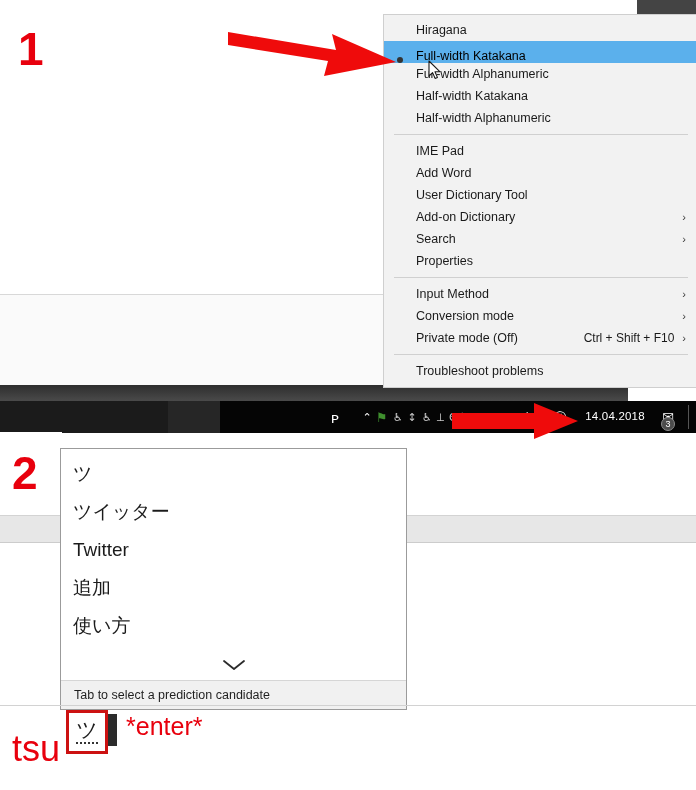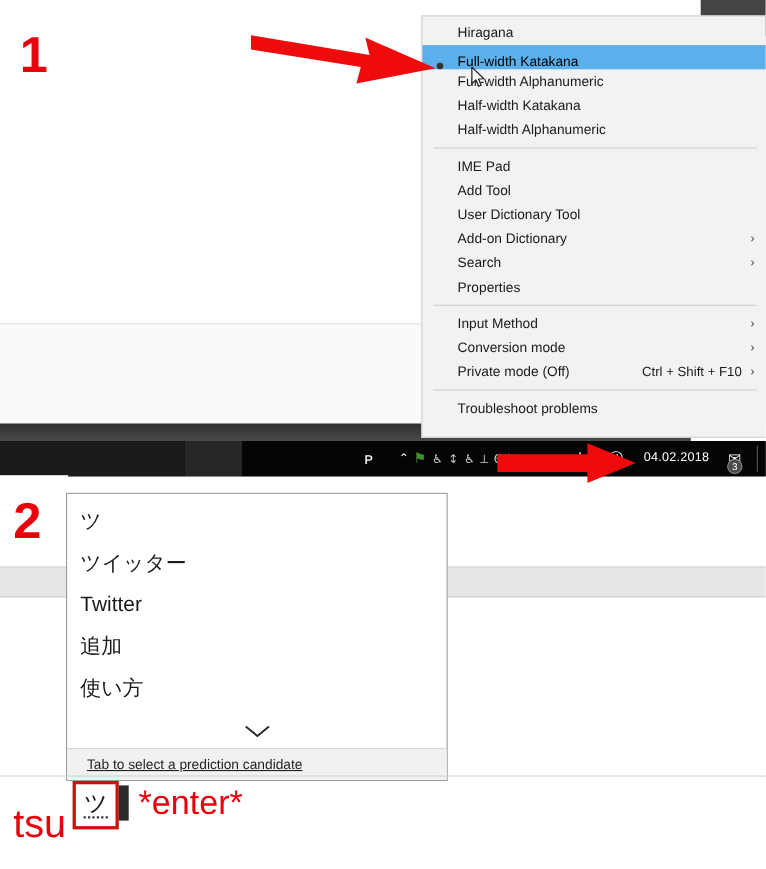--- a/index.html
+++ b/index.html
@@ -128,21 +128,21 @@
   .misc-green { color: #3f8f2e; font-size: 13px; }
 
   
   #ime-menu {
     left: 383px; top: 14px;
     width: 313px;
     background: #f2f2f2;
     border: 1px solid #cfcfcf;
     border-right: none;
     box-sizing: border-box;
-    padding: 4px 0 15px 0;
+    padding: 4px 0 5px 0;
     font-size: 12.5px;
     color: #1a1a1a;
   }
   .menu-item {
     height: 22px;
     display: flex;
     align-items: center;
     padding: 0 10px 0 0;
     position: relative;
     white-space: nowrap;
@@ -246,24 +246,23 @@
     justify-content: center;
     color: #333333;
     font-size: 15px;
   }
   #cand-footer {
     height: 28px;
     border-top: 1px solid #d6d6d6;
     background: #f1f1f1;
     display: flex;
     align-items: center;
-    padding-left: 18px;
+    padding-left: 13px;
     font-size: 12.5px;
     color: #1f1f1f;
-    text-decoration: underline;
   }
 
   
   #bottom-hr {
     left: 0; top: 705px; width: 696px; height: 1px;
     background: #d2d2d2;
   }
   #typed-tsu {
     left: 12px; top: 712px;
     color: #e8000d;
@@ -292,21 +291,21 @@
     line-height: 1;
   }
   #text-caret {
     left: 108px; top: 714px;
     width: 9px; height: 32px;
     background: #2b2b2b;
   }
   #typed-enter {
     left: 126px; top: 712px;
     color: #e8000d;
-    font-size: 31px;
+    font-size: 25px;
     font-family: "Liberation Sans", sans-serif;
     line-height: 1.15;
     user-select: none;
   }
 </style>
 </head>
 <body>
 
 <div class="layer" id="scene1-white"></div>
 <div class="layer" id="scene1-rightpanel"></div>
@@ -327,21 +326,21 @@
   <span class="misc-glyph misc-green">⚑</span>
   <span class="misc-glyph">♿</span>
   <span class="misc-glyph">↕</span>
   <span class="misc-glyph">♿</span>
   <span class="misc-glyph">⟂</span>
   <span class="misc-glyph">ΘΙӏΙ</span>
 </div>
 
 <div class="tray-item" id="tray-ime-mode">カ</div>
 <div class="tray-item" id="tray-ime-tool">Ⓙ</div>
-<div class="tray-item" id="tray-clock">04.02.2018</div>
+<div class="tray-item" id="tray-clock">14.04.2018</div>
 <div class="tray-item" id="tray-action-center">✉</div>
 <div id="tray-badge">3</div>
 <div class="layer" id="tray-divider"></div>
 
 <div class="layer" id="ime-menu">
 
   <div class="menu-item">
     <span class="bullet-slot"></span>
     <span class="mlabel">Hiragana</span>
   </div>
@@ -370,21 +369,21 @@
 
   <div class="menu-sep"></div>
 
   <div class="menu-item">
     <span class="bullet-slot"></span>
     <span class="mlabel">IME Pad</span>
   </div>
 
   <div class="menu-item">
     <span class="bullet-slot"></span>
-    <span class="mlabel">Add Tool</span>
+    <span class="mlabel">Add Word</span>
   </div>
 
   <div class="menu-item">
     <span class="bullet-slot"></span>
     <span class="mlabel">User Dictionary Tool</span>
   </div>
 
   <div class="menu-item">
     <span class="bullet-slot"></span>
     <span class="mlabel">Add-on Dictionary</span>

